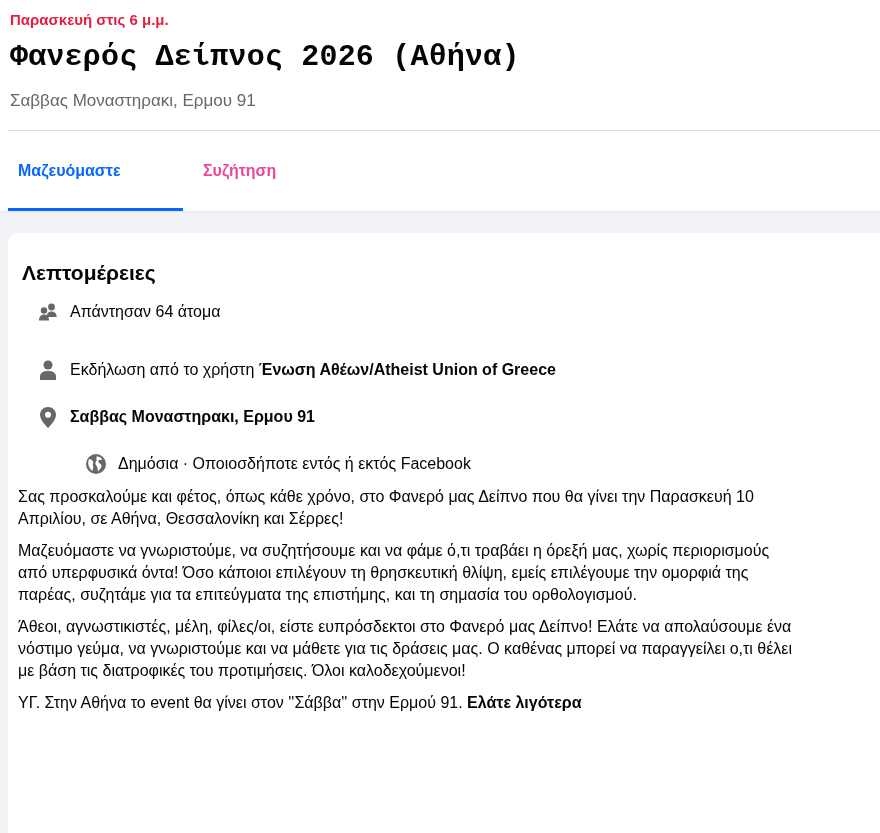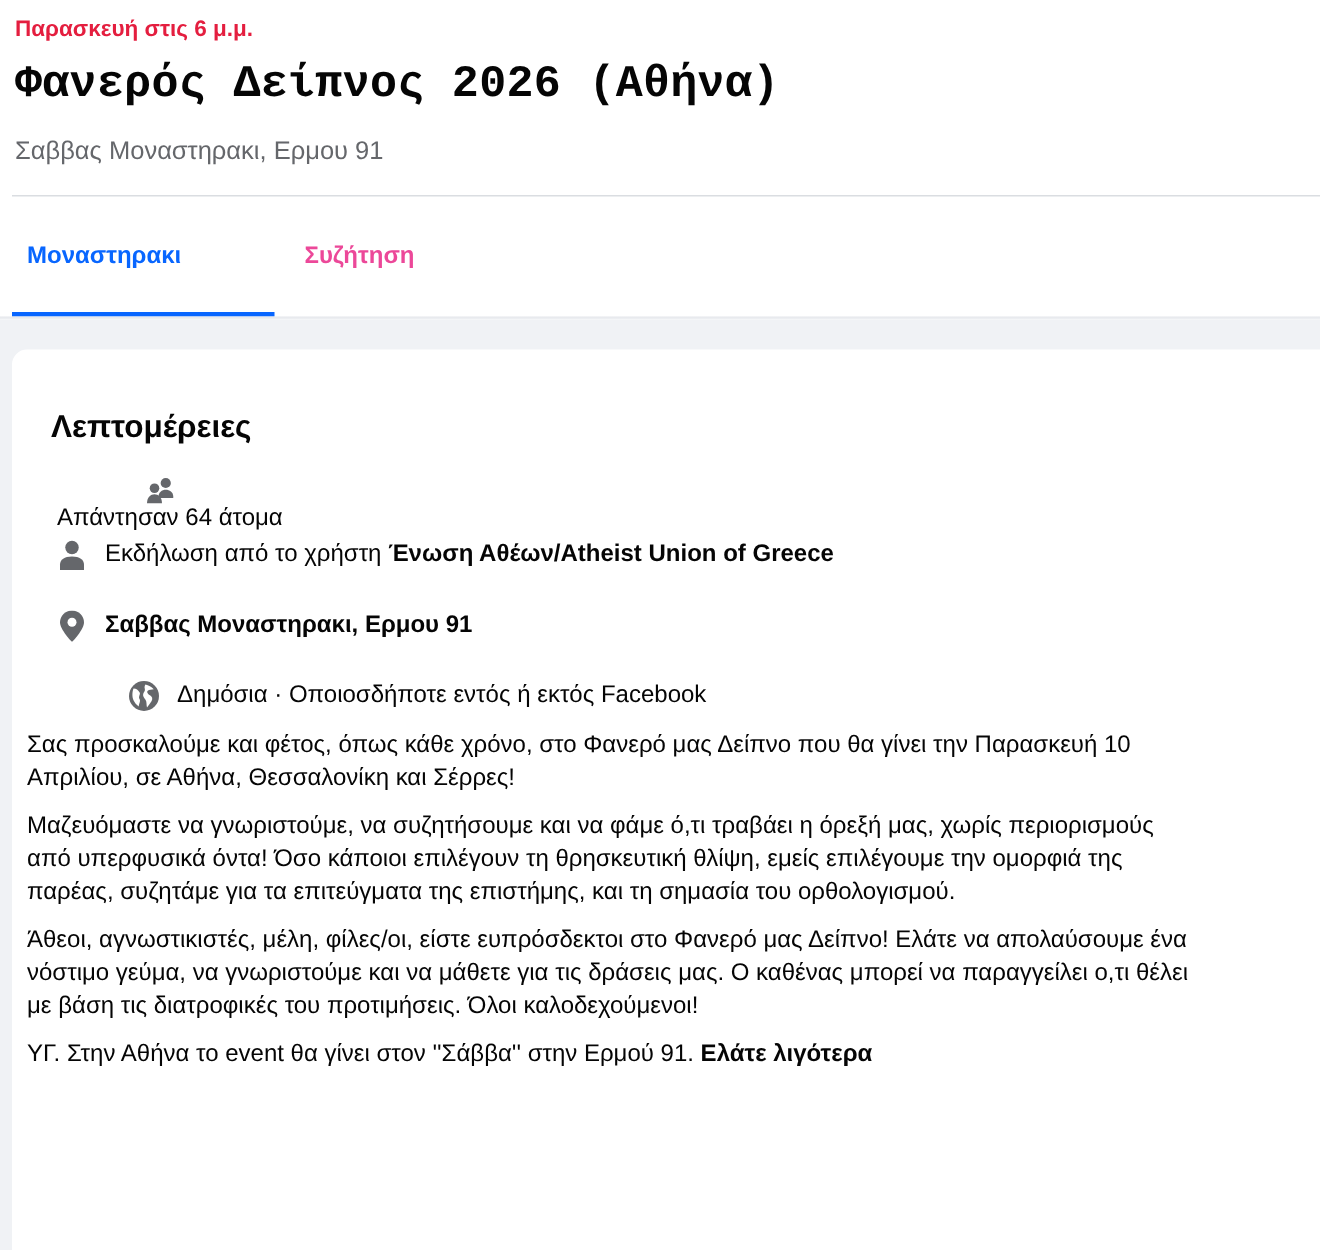--- a/index.html
+++ b/index.html
@@ -50,21 +50,21 @@
   .shadow {
     position:absolute; left:0; right:0; top:211px; height:2px;
     background:linear-gradient(#e4e6eb, #f0f2f5);
   }
   .card {
     position:absolute; left:8px; top:233px; width:890px; height:620px;
     background:#fff; border-radius:10px;
   }
   .card-title {
     position:absolute; left:10px; top:24px;
-    font-size:21px; font-weight:bold; margin:16px;
+    font-size:21px; font-weight:bold; margin:4px;
   }
   .info-row {
     position:absolute; left:30px; display:flex; align-items:center;
     font-size:16px; color:#050505;
   }
   .info-row .icon {
     width:20px; height:20px; margin-right:12px; display:flex; align-items:center; justify-content:center;
   }
   .info-row b { font-weight:bold; }
   .desc {
@@ -76,30 +76,30 @@
 </style>
 </head>
 <body>
 
 <div class="header">
   <div class="date">Παρασκευή στις 6 μ.μ.</div>
   <h1 class="title">Φανερός Δείπνος 2026 (Αθήνα)</h1>
   <div class="subtitle">Σαββας Μοναστηρακι, Ερμου 91</div>
   <div class="divider"></div>
   <div class="tabs">
-    <div class="tab active">Μοναστηρακι</div>
+    <div class="tab active">Μαζευόμαστε</div>
     <div class="tab inactive">Συζήτηση</div>
   </div>
 </div>
 <div class="shadow"></div>
 
 <div class="card">
   <h2 class="card-title">Λεπτομέρειες</h2>
 
-  <div class="info-row" style="top:84px;flex-direction:column;">
+  <div class="info-row" style="top:69px;">
     <span class="icon">
       <svg width="20" height="18" viewBox="0 0 20 18">
         <circle cx="13.5" cy="4" r="3.4" fill="#65676b"></circle>
         <path d="M8.5 14 C8.5 10 11 8.5 13.5 8.5 C16 8.5 18.5 10 18.5 13 L18.5 14 Z" fill="#65676b"></path>
         <circle cx="6" cy="7.5" r="3.2" fill="#65676b"></circle>
         <path d="M1 17.5 C1 13.5 3.5 11.5 6 11.5 C8.5 11.5 11 13.5 11 17.5 Z" fill="#65676b"></path>
       </svg>
     </span>
     <span>Απάντησαν 64 άτομα</span>
   </div>

